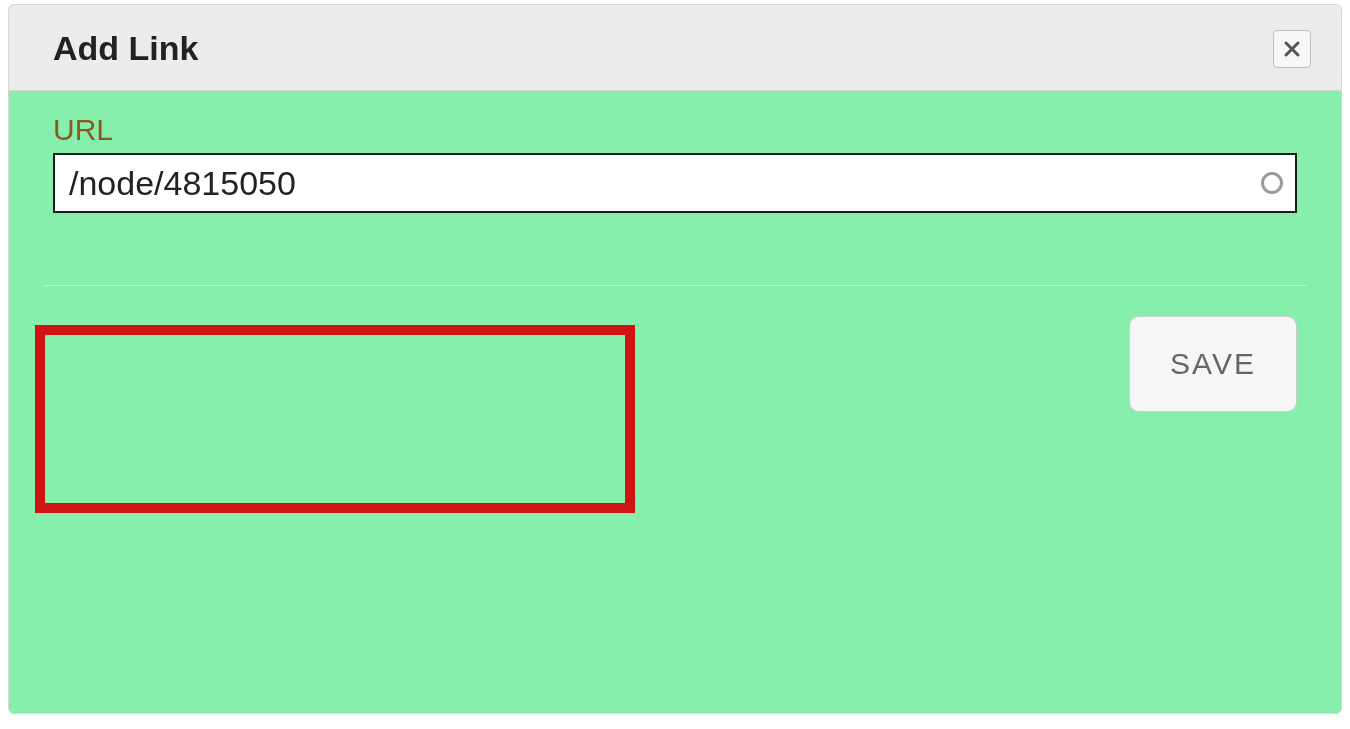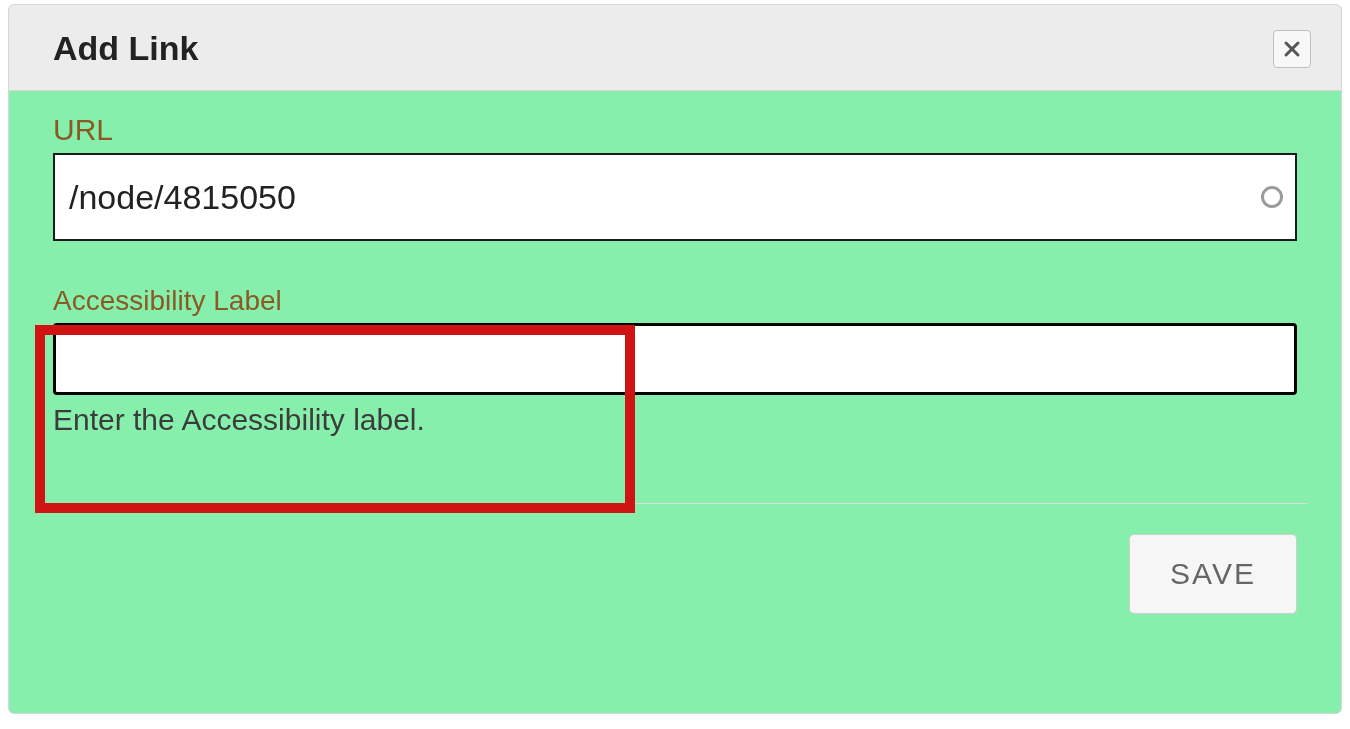--- a/index.html
+++ b/index.html
@@ -54,21 +54,21 @@
     color: #8a5a25;
     margin-bottom: 6px;
     font-weight: 400;
   }
   .url-input-wrap {
     position: relative;
     margin-bottom: 6px;
   }
   .url-input {
     width: 100%;
-    height: 88px;
+    height: 60px;
     border: 2px solid #1b1b1b;
     background: #ffffff;
     font-size: 34px;
     padding: 0 56px 0 14px;
     color: #222;
     outline: none;
   }
   .spinner-icon {
     position: absolute;
     right: 14px;
@@ -104,28 +104,28 @@
   }
   .dialog-footer {
     border-top: 1px solid #dcdcdc;
     margin: 60px 34px 0 34px;
     padding: 30px 10px 30px 0;
     display: flex;
     justify-content: flex-end;
   }
   .save-btn {
     min-width: 168px;
-    height: 80px;
+    height: 96px;
     border: 1px solid #cfcfcf;
     background: #f6f6f6;
     color: #666;
     font-size: 30px;
     letter-spacing: 2px;
     cursor: pointer;
-    border-radius: 5px;
+    border-radius: 10px;
   }
 </style>
 </head>
 <body>
 
 <div class="dialog">
 
   <div class="dialog-header">
     <div class="dialog-title">Add Link</div>
     <div class="close-btn">
@@ -141,25 +141,20 @@
   <div class="dialog-body">
 
     <div>
       <div class="field-label">URL</div>
       <div class="url-input-wrap">
         <input type="text" class="url-input" value="/node/4815050" style="">
         <span class="spinner-icon"></span>
       </div>
     </div>
 
-    <div class="acc-group">
-      <div class="field-label" style="color:#8a5a25; font-size:28px;">Accessibility Label</div>
-      <input type="text" class="acc-input" value="" style="">
-      <div class="help-text">Enter the Accessibility label.</div>
-    </div>
 
   </div>
 
   <div class="dialog-footer">
     <button class="save-btn">SAVE</button>
   </div>
 
   <div class="highlight-box" style="left:26px; top:320px; width:600px; height:188px;"></div>
 
 </div>

